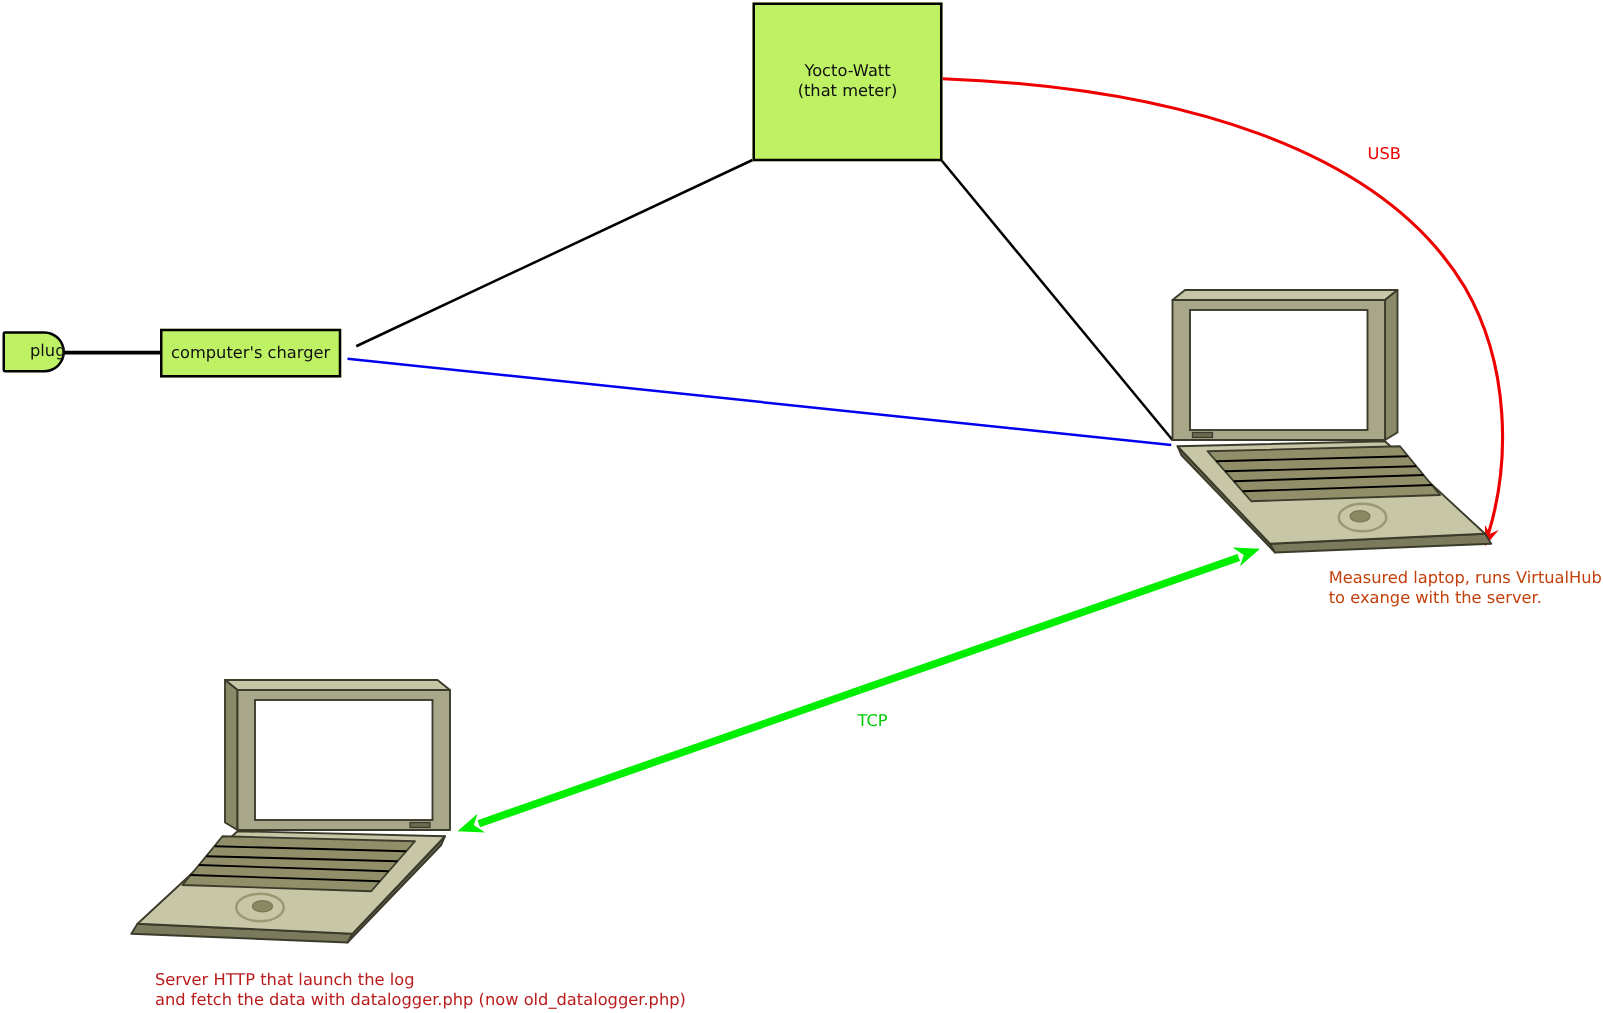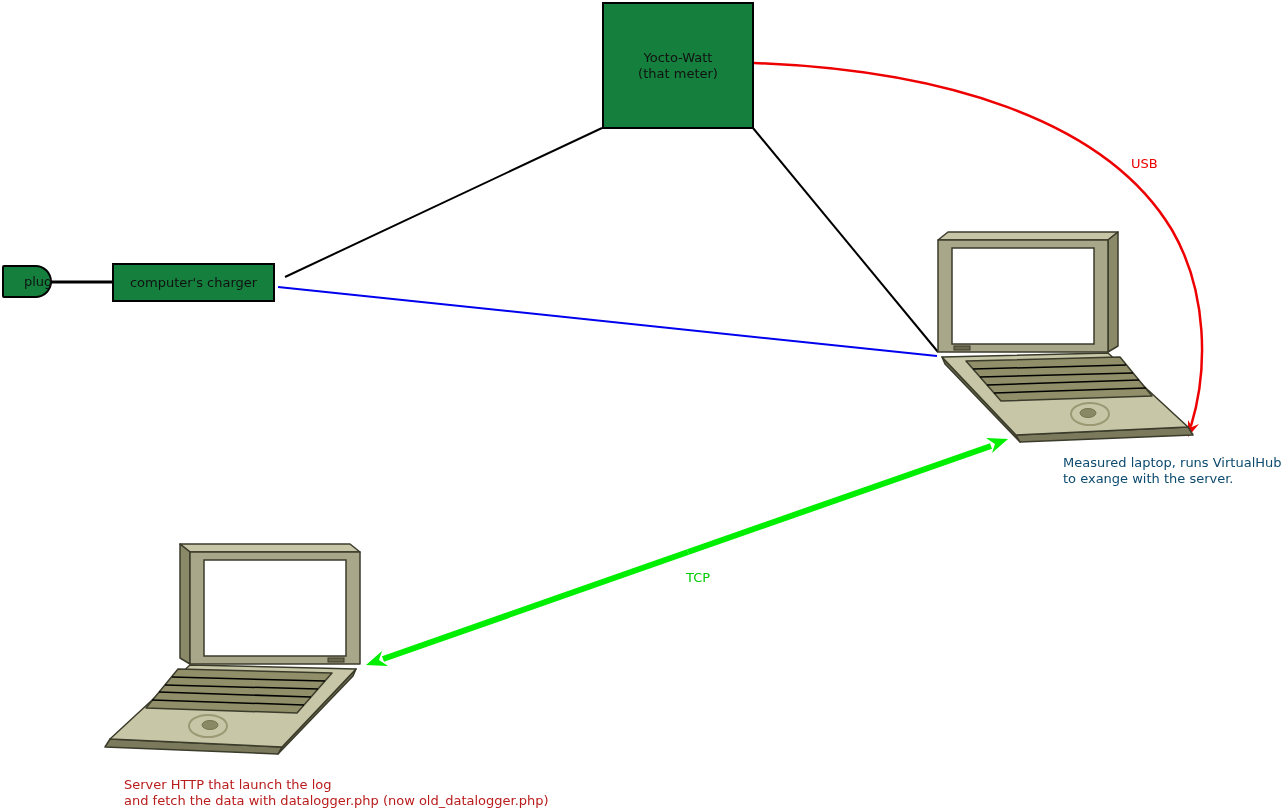--- a/index.html
+++ b/index.html
@@ -3,32 +3,32 @@
 <meta charset="utf-8">
 <style>
   html,body{margin:0;padding:0;background:#fff;}
   .canvas{
     position:relative;width:1282px;height:810px;background:#ffffff;
     font-family:"DejaVu Sans","Liberation Sans",sans-serif;color:#111;overflow:hidden;
   }
   .canvas svg{position:absolute;left:0;top:0;}
   
   .node{
-    position:absolute;box-sizing:border-box;background:#15803d;border:2px solid #000;
+    position:absolute;box-sizing:border-box;background:#bef264;border:2px solid #000;
     display:flex;align-items:center;justify-content:center;font-size:13px;line-height:16px;
   }
   .node-plug{left:2px;top:265px;width:50px;height:33px;border-radius:2px 17px 17px 2px;
     justify-content:flex-start;padding-left:20px;}
-  .node-charger{left:112px;top:263px;width:163px;height:39px;}
+  .node-charger{left:128px;top:263px;width:145px;height:39px;}
   .node-watt{left:602px;top:2px;width:152px;height:127px;flex-direction:column;}
   
   .lbl{position:absolute;font-size:13px;line-height:16px;white-space:nowrap;}
-  .lbl-usb{left:1131px;top:116px;color:#ee0000;margin-top:40px;}
+  .lbl-usb{left:1094px;top:116px;color:#ee0000;}
   .lbl-tcp{left:662px;top:570px;color:#00cc00;margin-left:24px;}
-  .lbl-measured{left:1063px;top:455px;color:#0c4a6e;}
+  .lbl-measured{left:1063px;top:455px;color:#c2410c;}
   .lbl-server{left:124px;top:777px;color:#b91c1c;}
   
   .wire-black{stroke:#000;stroke-width:2;fill:none;}
   .wire-plug{stroke:#000;stroke-width:3;fill:none;}
   .wire-red{fill:none;stroke-width:2.5;}
   .wire-blue{stroke-width:2;fill:none;}
   .wire-green{stroke-width:6;fill:none;}
   
   .lp-top{fill:#c7c6a7;stroke:#3b3b2b;stroke-width:1.5;stroke-linejoin:round;}
   .lp-side{fill:#8a8968;stroke:#3b3b2b;stroke-width:1.5;stroke-linejoin:round;}

